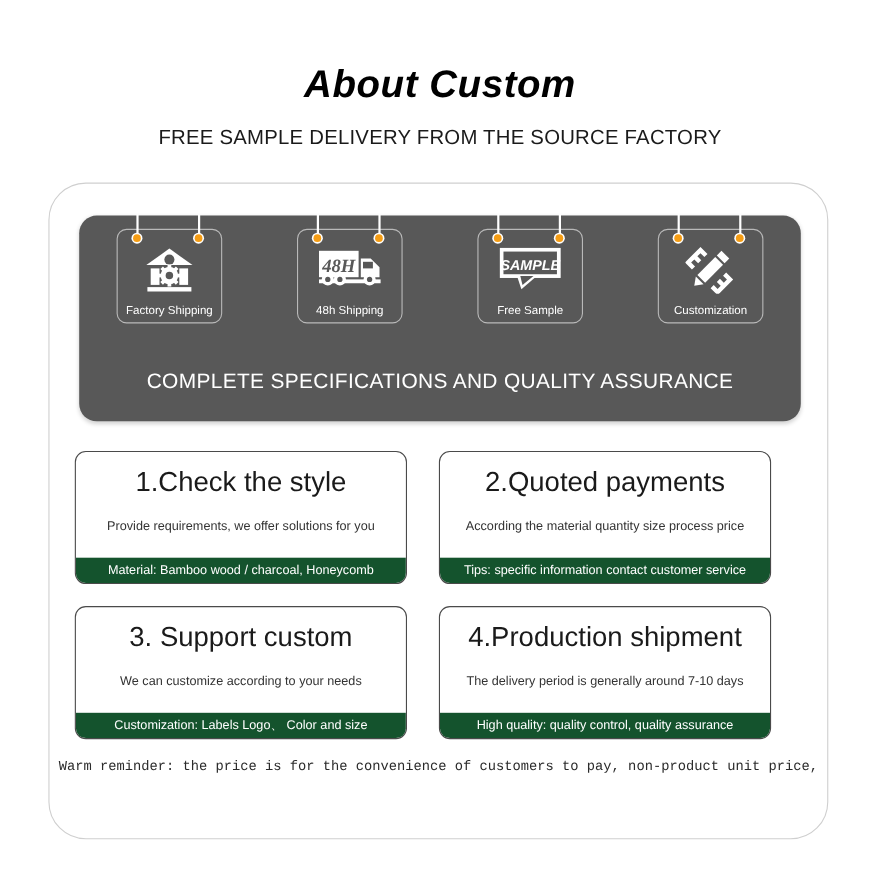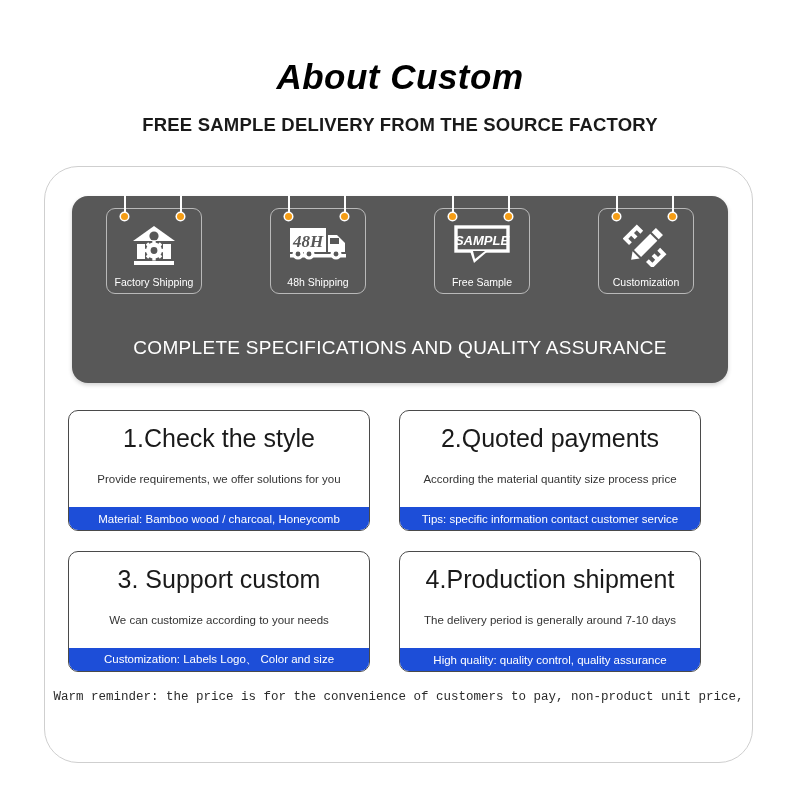--- a/index.html
+++ b/index.html
@@ -31,21 +31,21 @@
     font-weight: bold;
     font-style: italic;
     letter-spacing: 0.5px;
     color: #000000;
     line-height: 1.1;
   }
   .page-subtitle {
     margin: 0;
     padding-top: 17px;
     font-size: 18.5px;
-    font-weight: bold;
+    font-weight: normal;
     letter-spacing: 0.2px;
     color: #1a1a1a;
   }
 
   
   .outer-frame {
     position: absolute;
     left: 44px;
     top: 166px;
     width: 709px;
@@ -178,21 +178,21 @@
     align-items: center;
     justify-content: center;
     font-size: 11.5px;
     color: #333333;
     white-space: nowrap;
     padding-bottom: 2px;
   }
   .card-footer {
     flex: 0 0 auto;
     height: 23px;
-    background: #1d4ed8;
+    background: #14532d;
     color: #ffffff;
     font-size: 11.5px;
     display: flex;
     align-items: center;
     justify-content: center;
     white-space: nowrap;
   }
 
   
   .footer-note {

